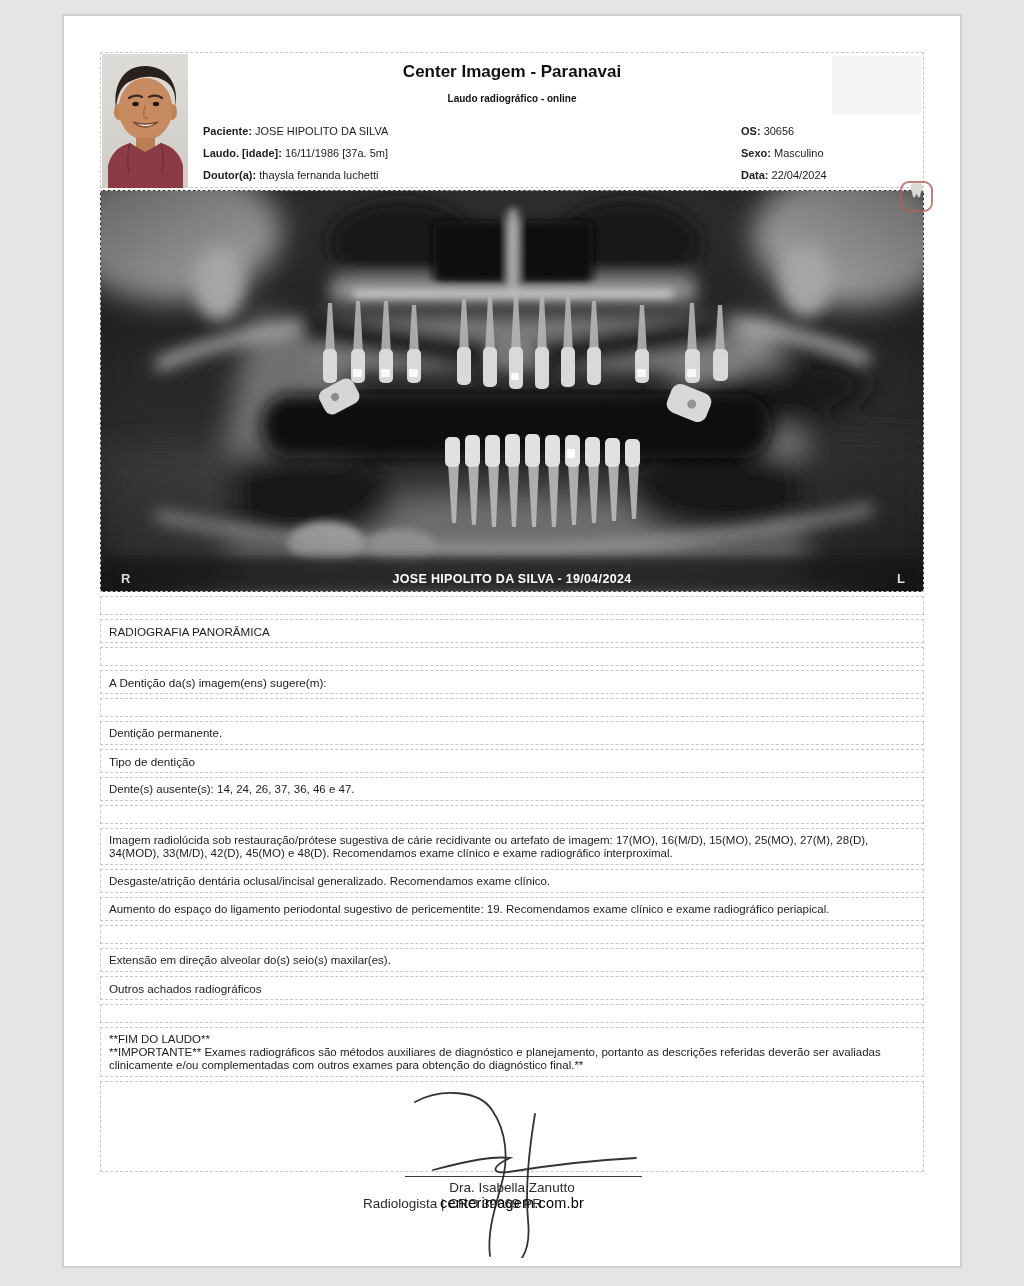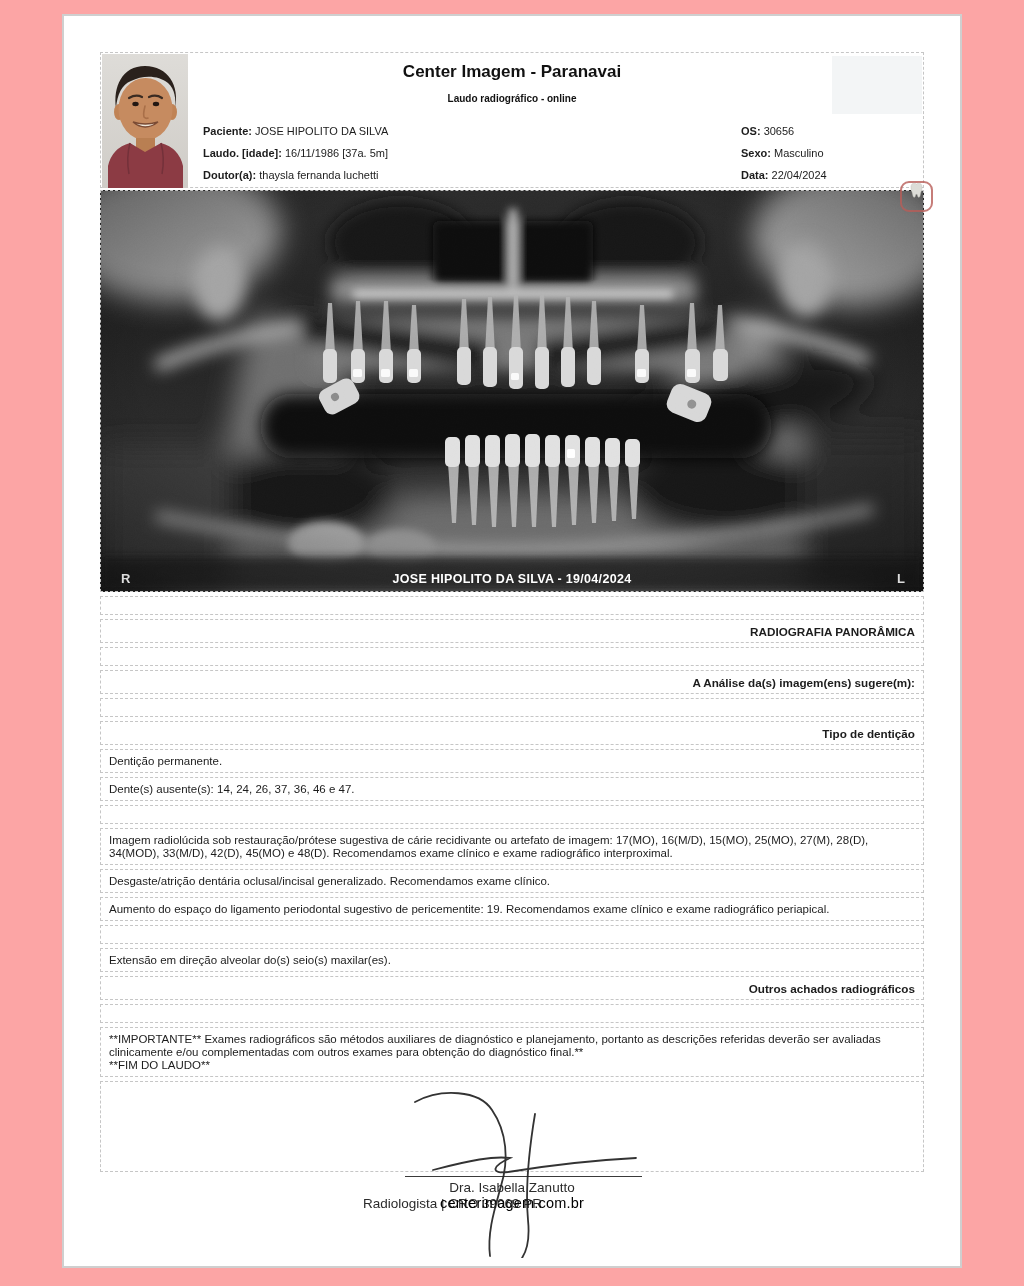--- a/index.html
+++ b/index.html
@@ -1,36 +1,36 @@
 <!DOCTYPE html>
 <html><head>
 <meta charset="utf-8">
 <style>
   html,body{margin:0;padding:0;background:#fff;}
-  .page{position:relative;width:1024px;height:1286px;background:#fca5a5;overflow:hidden;
+  .page{position:relative;width:1024px;height:1286px;background:#e5e5e5;overflow:hidden;
         font-family:"Liberation Sans","DejaVu Sans",sans-serif;color:#1c1c1c;}
   .outer-box{position:absolute;left:62px;top:14px;width:896px;height:1250px;
              border:2px solid #cfcfcf;background:#fff;}
   .content{position:absolute;left:100px;top:52px;width:824px;}
   .hdr-box{position:relative;box-sizing:border-box;width:100%;height:136px;
            border:1px dashed #c6c6c6;}
   .photo{position:absolute;left:1px;top:1px;width:86px;height:134px;overflow:hidden;}
   .gray-ph{position:absolute;right:1px;top:3px;width:90px;height:58px;background:#f3f5f6;}
   .hdr-title{margin:9px 0 0;text-align:center;font-size:17px;font-weight:bold;color:#111;}
   .hdr-sub{margin:11px 0 0;text-align:center;font-size:10px;font-weight:bold;color:#111;}
   .pcol{position:absolute;top:67px;font-size:11px;line-height:22px;white-space:nowrap;}
   .pcol.c1{left:102px;}
   .pcol.c2{left:640px;}
   .pcol b{font-weight:bold;}
   .xray-box{box-sizing:border-box;margin-top:2px;width:100%;height:402px;
             border:1px dashed #c6c6c6;background:#222;}
   .xray-box svg{display:block;}
   .row{box-sizing:border-box;width:100%;border:1px dashed #c6c6c6;margin-top:4px;
        padding:5px 8px 4px;font-size:11.5px;line-height:13px;color:#1c1c1c;}
-  .row.h{font-weight:bold;font-size:11.7px;text-align:right;}
+  .row.h{font-weight:normal;font-size:11.7px;}
   .row.empty{height:19px;padding:0;}
   .row.sigrow{height:91px;padding:0;}
   .imp-line{margin:0;}
   .badge{position:absolute;left:900px;top:181px;width:29px;height:27px;
          border:2px solid rgba(184,92,87,.8);border-radius:9px;z-index:5;
          display:flex;align-items:flex-start;justify-content:center;}
   .badge svg{margin-top:-3px;}
   .sig-scribble{position:absolute;left:393px;top:1086px;z-index:8;}
   .sig-line{position:absolute;left:405px;top:1176px;width:237px;height:0;
             border-top:1.5px solid #3a3a3a;z-index:6;}
@@ -242,36 +242,36 @@
 
         <text x="20" y="392" font-size="13" font-weight="bold" fill="#dddddd" font-family="Liberation Sans, DejaVu Sans, sans-serif">R</text>
         <text x="411" y="392" text-anchor="middle" font-size="12.5" font-weight="bold" fill="#ffffff" letter-spacing="0.3" font-family="Liberation Sans, DejaVu Sans, sans-serif">JOSE HIPOLITO DA SILVA - 19/04/2024</text>
         <text x="804" y="392" text-anchor="end" font-size="13" font-weight="bold" fill="#dddddd" font-family="Liberation Sans, DejaVu Sans, sans-serif">L</text>
       </svg>
     </div>
 
     <div class="row empty"></div>
     <div class="row h">RADIOGRAFIA PANORÂMICA</div>
     <div class="row empty"></div>
-    <div class="row h">A Análise da(s) imagem(ens) sugere(m):</div>
-    <div class="row empty"></div>
+    <div class="row h">A Dentição da(s) imagem(ens) sugere(m):</div>
+    <div class="row empty"></div>
+    <div class="row">Dentição permanente.</div>
     <div class="row h">Tipo de dentição</div>
-    <div class="row">Dentição permanente.</div>
     <div class="row">Dente(s) ausente(s): 14, 24, 26, 37, 36, 46 e 47.</div>
     <div class="row empty"></div>
     <div class="row">Imagem radiolúcida sob restauração/prótese sugestiva de cárie recidivante ou artefato de imagem: 17(MO), 16(M/D), 15(MO), 25(MO), 27(M), 28(D), 34(MOD), 33(M/D), 42(D), 45(MO) e 48(D). Recomendamos exame clínico e exame radiográfico interproximal.</div>
     <div class="row">Desgaste/atrição dentária oclusal/incisal generalizado. Recomendamos exame clínico.</div>
     <div class="row">Aumento do espaço do ligamento periodontal sugestivo de pericementite: 19. Recomendamos exame clínico e exame radiográfico periapical.</div>
     <div class="row empty"></div>
     <div class="row">Extensão em direção alveolar do(s) seio(s) maxilar(es).</div>
     <div class="row h">Outros achados radiográficos</div>
     <div class="row empty"></div>
     <div class="row">
+      <p class="imp-line">**FIM DO LAUDO**</p>
       <p class="imp-line">**IMPORTANTE** Exames radiográficos são métodos auxiliares de diagnóstico e planejamento, portanto as descrições referidas deverão ser avaliadas clinicamente e/ou complementadas com outros exames para obtenção do diagnóstico final.**</p>
-      <p class="imp-line">**FIM DO LAUDO**</p>
     </div>
     <div class="row sigrow"></div>
   </div>
 
   <div class="badge">
     <svg width="19" height="19" viewBox="0 0 24 24">
       <path d="M5,9 C5,4 9,3 12,5 C15,3 19,4 19,9 C19,13 17.5,14 16.5,20 C16,22.5 13.8,22.5 13.4,20 C13,17.5 11,17.5 10.6,20 C10.2,22.5 8,22.5 7.5,20 C6.5,14 5,13 5,9 Z" fill="#dcdcd7" stroke="#bfbfb9" stroke-width="0.6"></path>
     </svg>
   </div>
 

